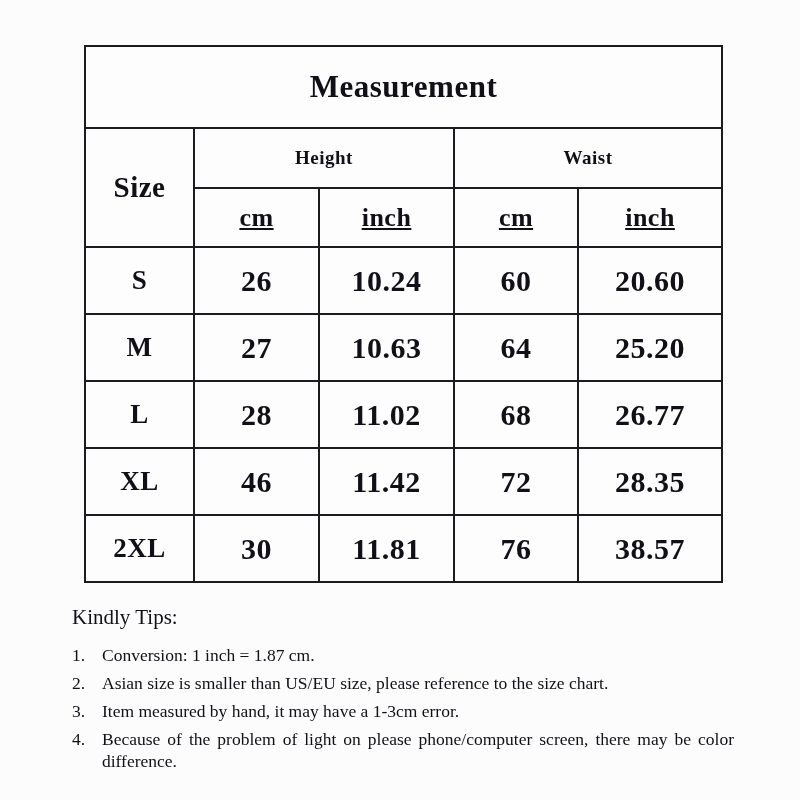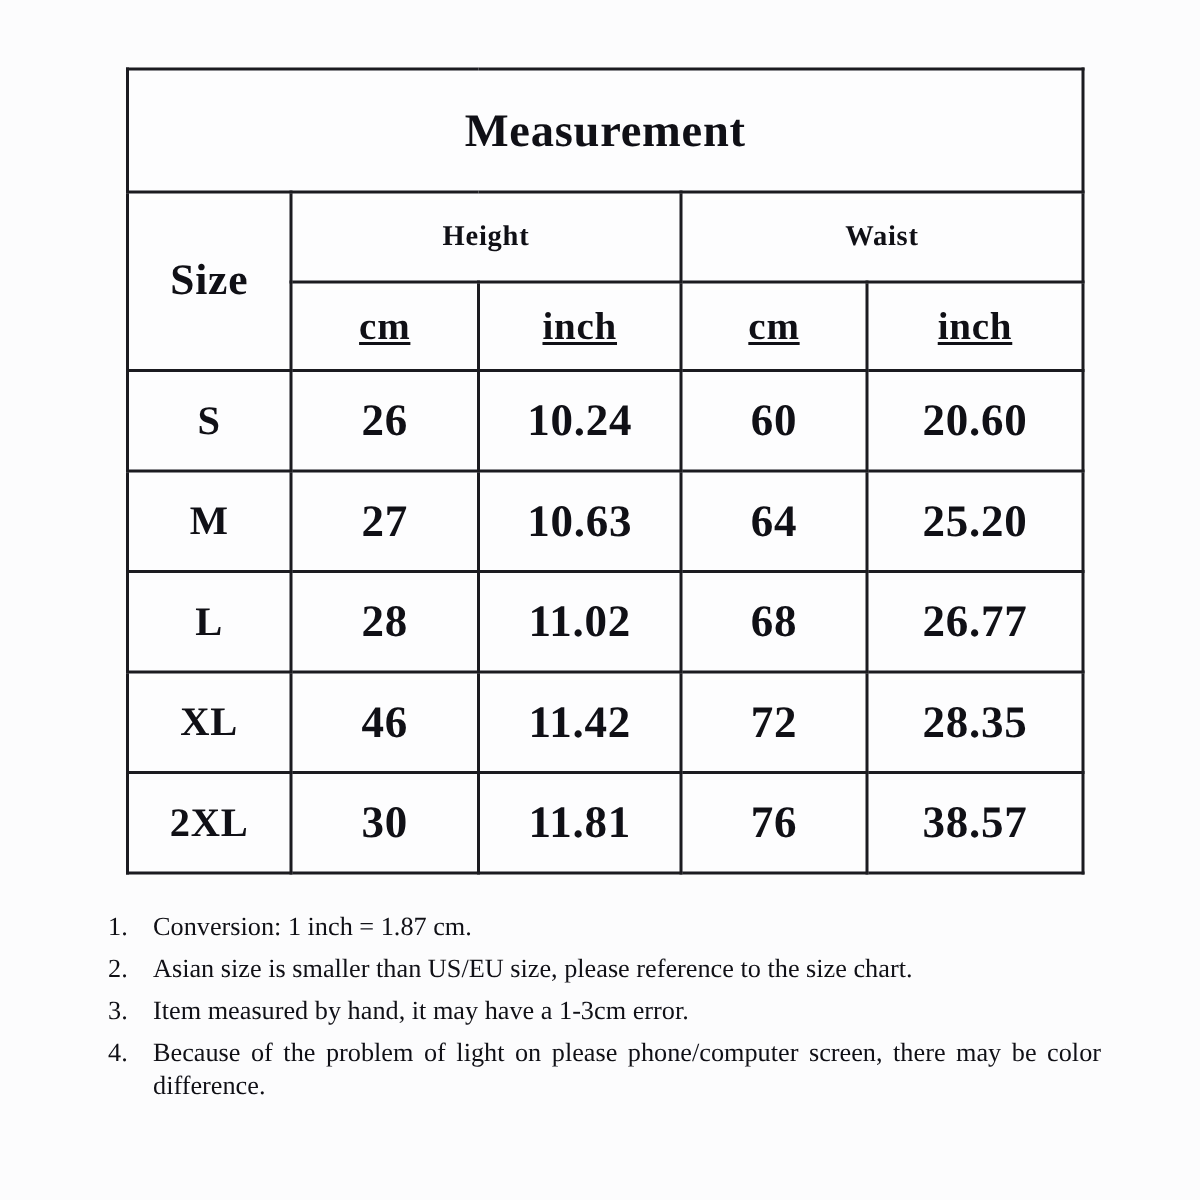--- a/index.html
+++ b/index.html
@@ -133,20 +133,21 @@
         <td class="size-cell">2XL</td>
         <td class="data-cell">30</td>
         <td class="data-cell">11.81</td>
         <td class="data-cell">76</td>
         <td class="data-cell">38.57</td>
       </tr>
     </tbody>
   </table>
 
   <div class="tips">
+    <div class="tips-heading">Kindly Tips:</div>
     <div class="tips-list">
       <div class="tip-item">
         <span class="tip-num">1.</span>
         <span class="tip-text">Conversion: 1 inch = 1.87 cm.</span>
       </div>
       <div class="tip-item">
         <span class="tip-num">2.</span>
         <span class="tip-text">Asian size is smaller than US/EU size, please reference to the size chart.</span>
       </div>
       <div class="tip-item">

